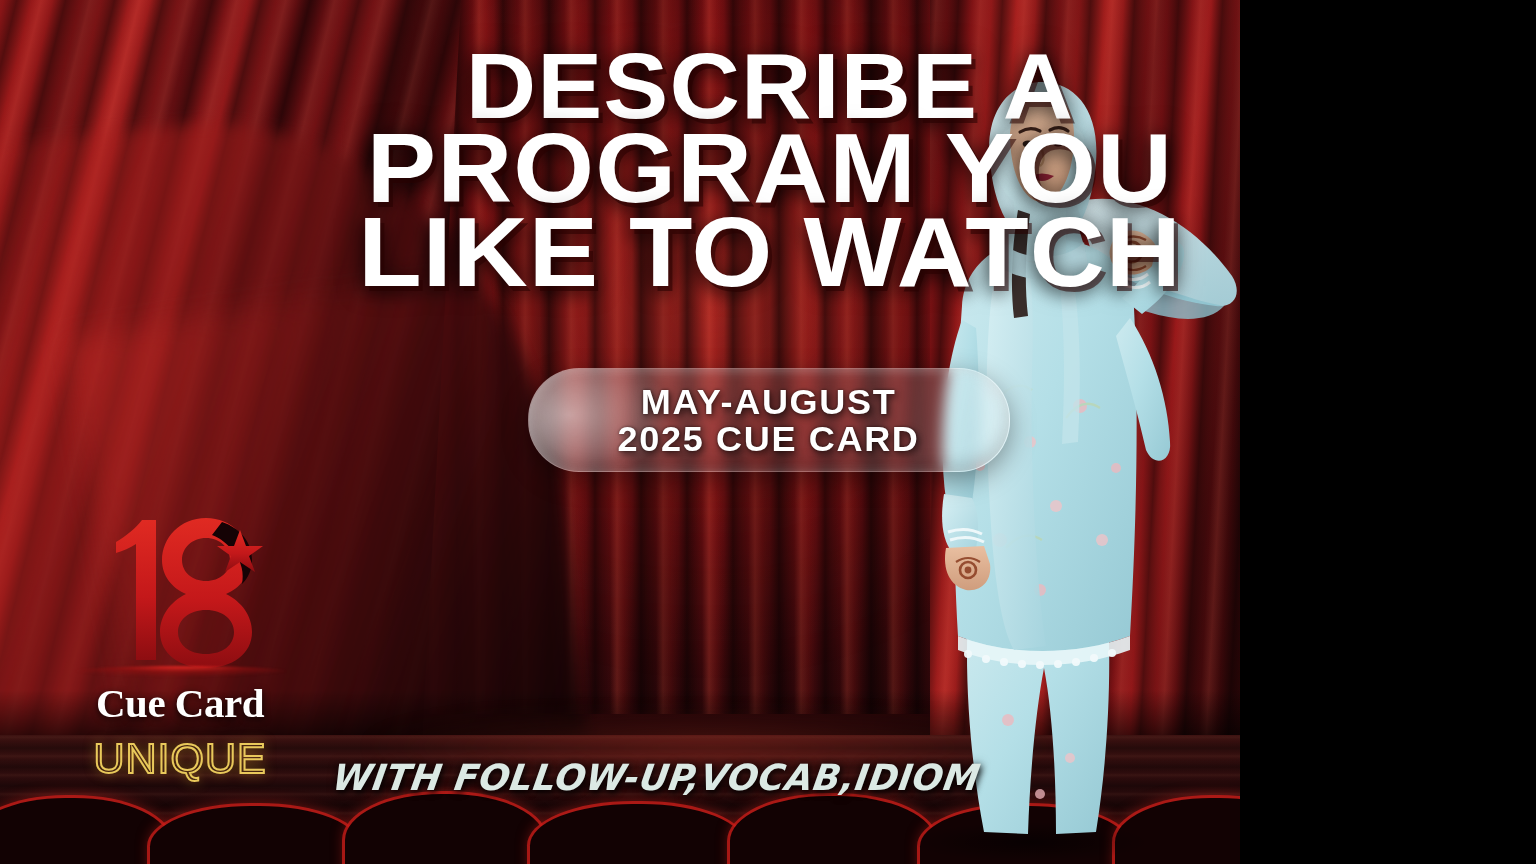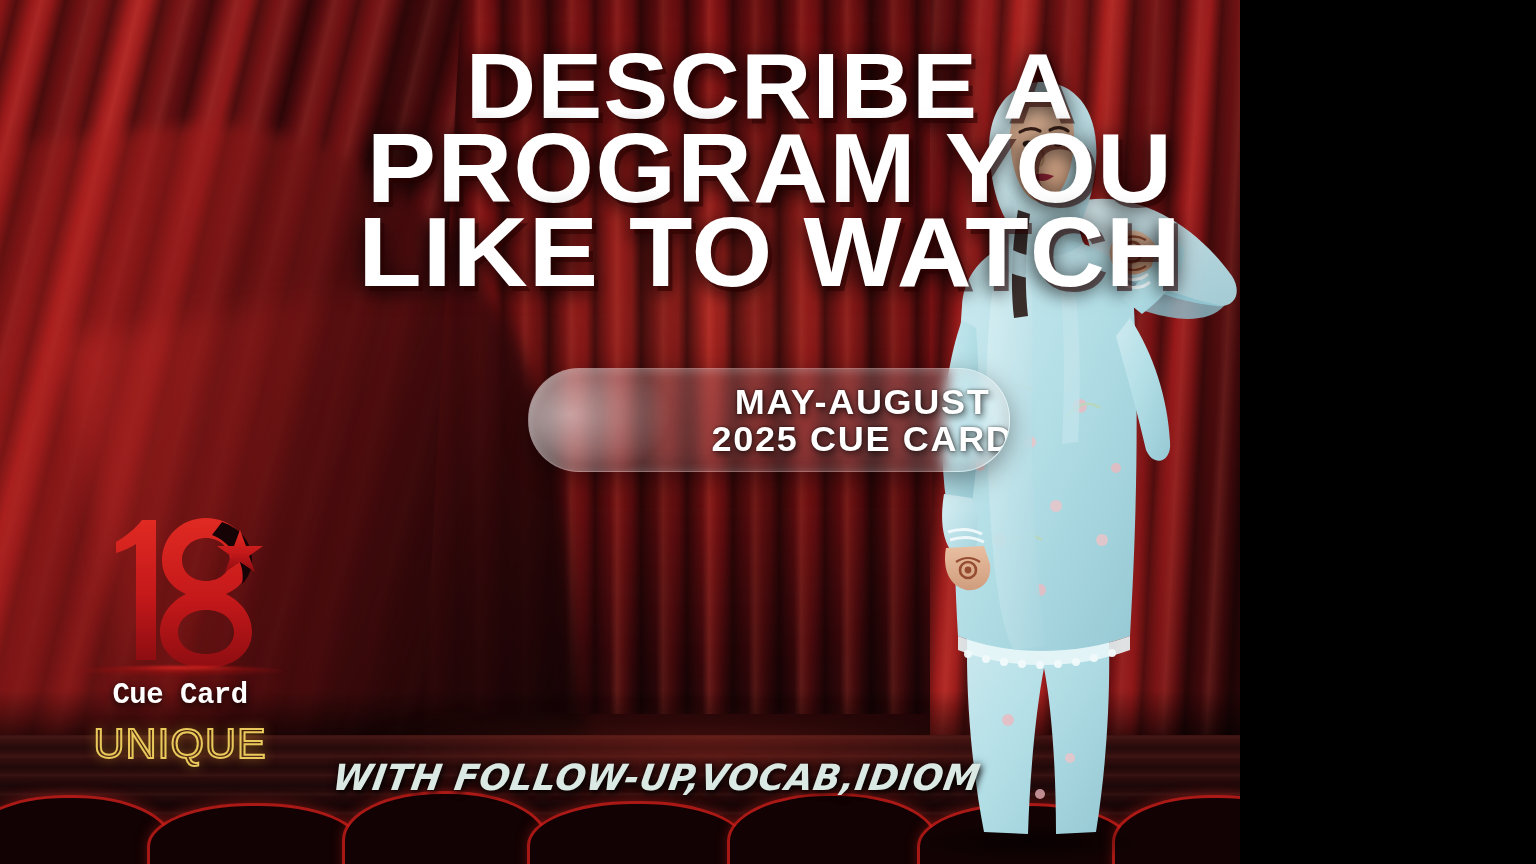--- a/index.html
+++ b/index.html
@@ -169,21 +169,21 @@
   .title .l2{display:block;font-size:98px;margin-top:-6px;}
   .title .l3{display:block;font-size:98px;margin-top:-6px;}
 
   
   .pills{position:absolute;left:528px;top:368px;width:482px;}
   .pill{
     position:relative;
     height:102px;
     margin-bottom:24px;
     border-radius:51px;
-    display:flex;align-items:center;justify-content:flex-end;
+    display:flex;align-items:center;justify-content:center;
     background:
       linear-gradient(100deg, rgba(255,255,255,0.40) 0%, rgba(255,255,255,0.20) 22%, rgba(255,255,255,0.11) 50%, rgba(255,255,255,0.17) 78%, rgba(255,255,255,0.30) 100%);
     border:1px solid rgba(255,255,255,0.28);
     box-shadow:
       inset 0 2px 12px rgba(255,255,255,0.30),
       inset 0 -6px 18px rgba(0,0,0,0.20),
       0 8px 26px rgba(0,0,0,0.38);
     backdrop-filter:blur(7px);
     -webkit-backdrop-filter:blur(7px);
     overflow:hidden;
@@ -235,22 +235,22 @@
   .logo{position:absolute;left:60px;top:508px;width:240px;text-align:center;}
   .logo-mark{position:relative;height:165px;}
   .logo-mark svg{position:absolute;left:50%;top:0;transform:translateX(-50%);}
   .logo-swoosh{
     position:absolute;left:16px;top:158px;width:210px;height:11px;
     background:radial-gradient(60% 100% at 50% 0%, rgba(230,40,35,0.95) 0%, rgba(150,16,16,0.55) 55%, rgba(0,0,0,0) 100%);
     border-radius:50%;
     filter:blur(1.2px);
   }
   .logo-name{
-    font-family:Liberation Mono, monospace;
-    font-weight:bold;font-size:29px;color:#fff;
+    font-family:Liberation Serif, serif;
+    font-weight:bold;font-size:41px;color:#fff;
     letter-spacing:-0.5px;
     margin-top:6px;
     text-shadow:0 2px 7px rgba(0,0,0,0.85);
   }
   .logo-tag{
     font-family:"Liberation Sans", sans-serif;
     font-weight:normal;font-size:43px;
     line-height:0.98;
     margin-top:10px;
     color:transparent;

